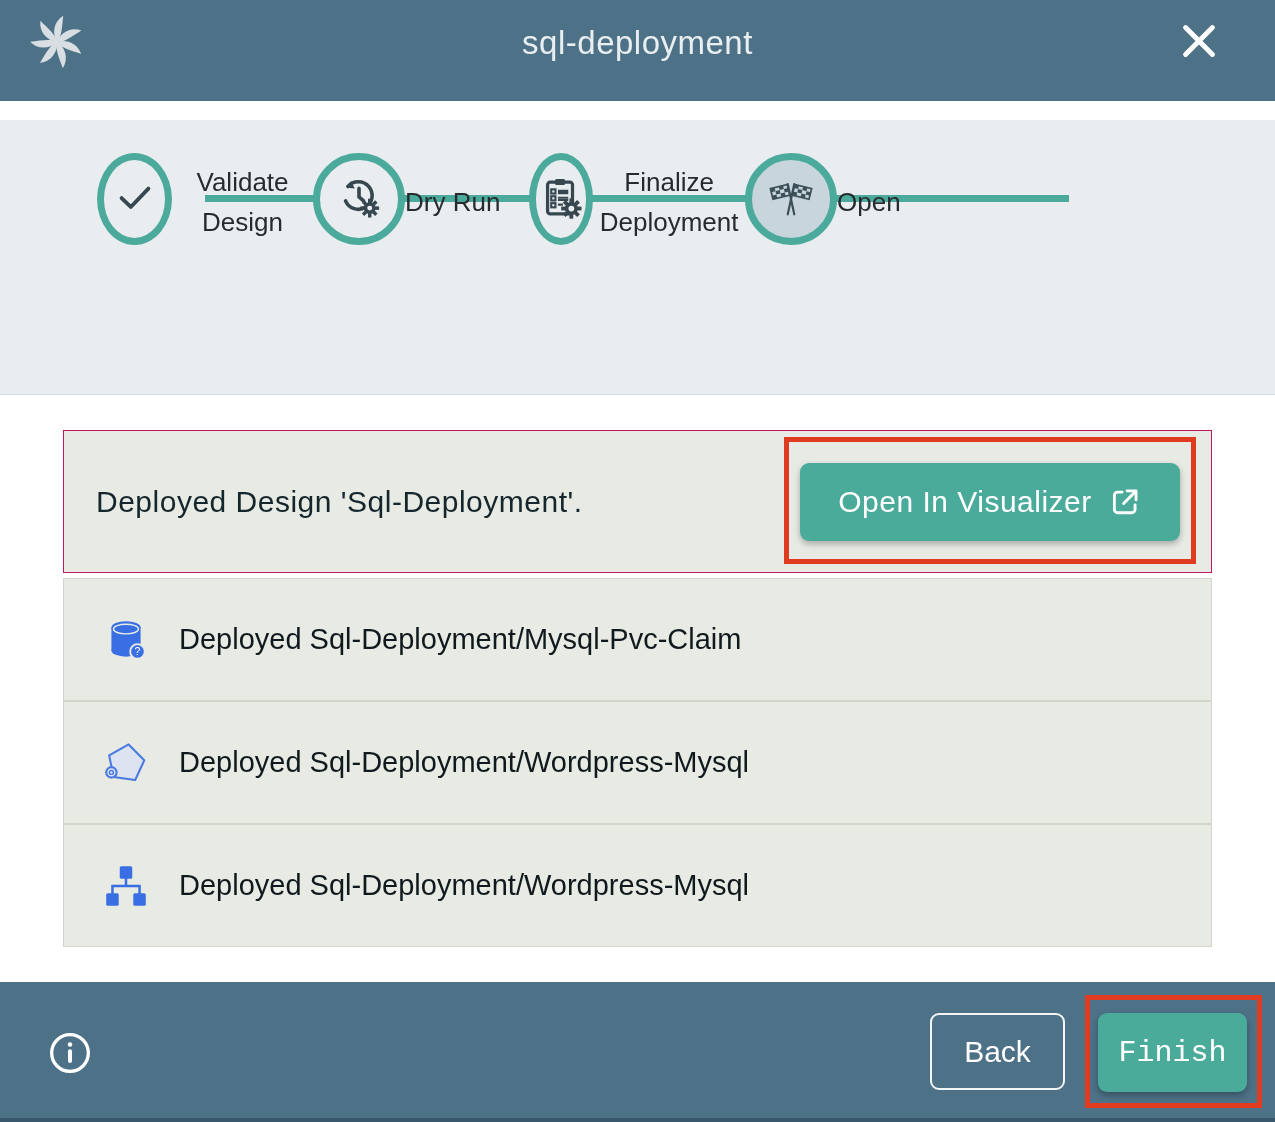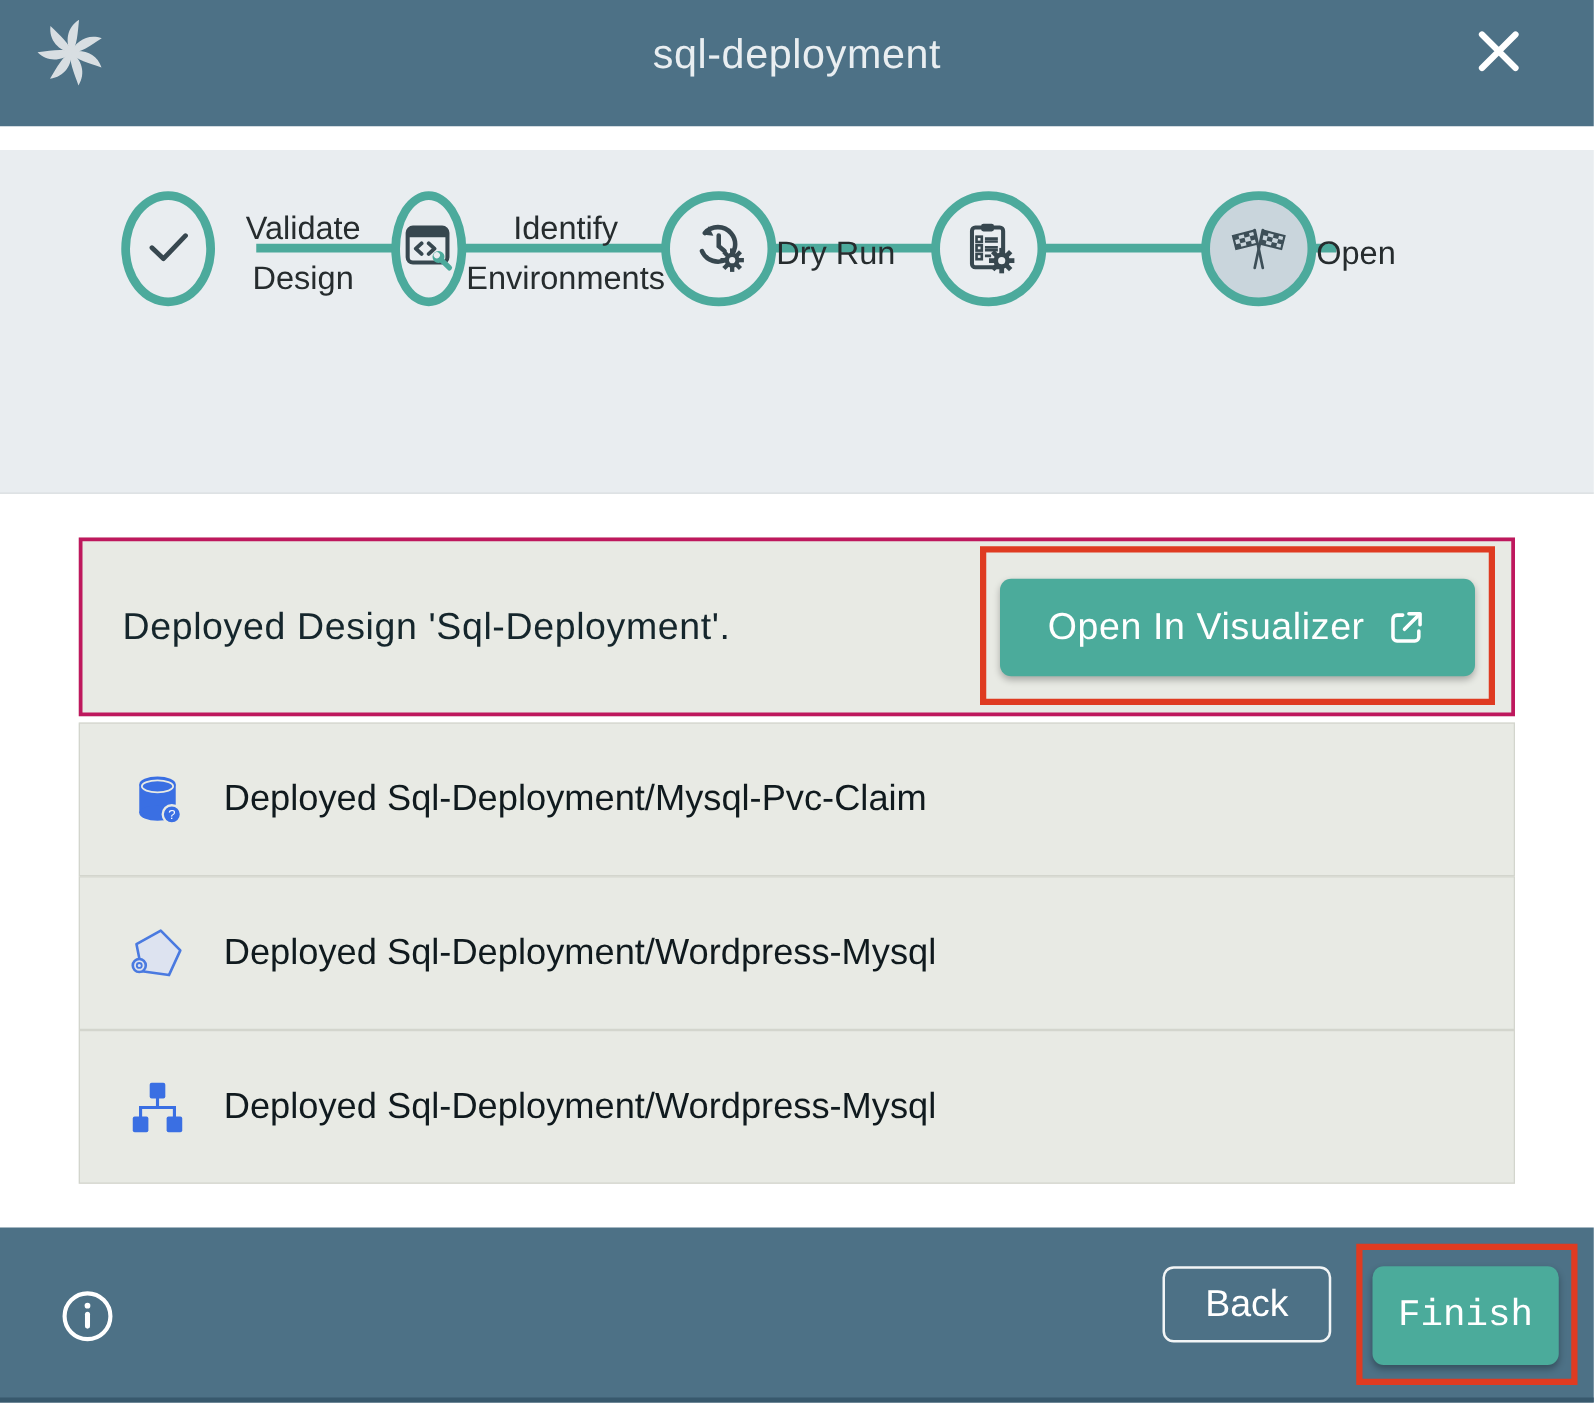--- a/index.html
+++ b/index.html
@@ -22,21 +22,21 @@
   .steps { position:absolute; left:97px; top:0; width:1080px; display:flex; }
   .step { width:216px; display:flex; flex-direction:row; align-items:center; }
   .circle { margin-top:33px; width:92px; height:92px; border-radius:50%;
             border:7px solid #4caa9c; background:#e9edf0;
             display:flex; align-items:center; justify-content:center; position:relative; z-index:2; }
   .step.active .circle { background:#c9d5dc; }
   .step-label { margin-top:39px; max-width:178px; text-align:center;
                 font-size:26px; line-height:40px; color:#262c2e; }
 
   
-  .row { position:absolute; left:63px; width:1149px; background:#e8eae4; border:3px solid #be185d; }
+  .row { position:absolute; left:63px; width:1149px; background:#e8eae4; border:1px solid #be185d; }
   .row-design { top:430px; height:143px; display:flex; align-items:center; }
   .design-msg { margin-left:32px; font-size:30px; color:#15262c; letter-spacing:.5px; }
   .viz-annotation { position:absolute; left:784px; top:437px; width:412px; height:127px;
                     border:5px solid #df3b21; z-index:5; pointer-events:none; }
   .viz-btn { position:absolute; left:800px; top:463px; width:380px; height:78px;
              background:#4bab9b; border:none; border-radius:9px; cursor:pointer;
              display:flex; align-items:center; justify-content:center; gap:16px;
              box-shadow:0 3px 6px rgba(0,0,0,.28); z-index:4; }
   .viz-btn span.lbl { font-size:30px; color:#fff; letter-spacing:.5px; }
 
@@ -44,21 +44,21 @@
   .list .item { height:123px; background:#e8eae4; border:1px solid #d3d5cd;
                 display:flex; align-items:center; }
   .item .item-icon { margin-left:37px; width:50px; height:50px; flex:0 0 50px; }
   .item .item-text { margin-left:28px; font-size:29px; color:#101a1e; }
 
   
   .ftr { position:absolute; left:0; top:982px; width:1275px; height:140px; background:#4d7186; }
   .ftr-edge { position:absolute; left:0; bottom:0; width:100%; height:4px; background:#38596d; }
   .info-btn { position:absolute; left:48px; top:1031px; width:44px; height:44px;
               background:none; border:none; cursor:pointer; }
-  .back-btn { position:absolute; left:930px; top:1013px; width:135px; height:61px;
+  .back-btn { position:absolute; left:930px; top:1013px; width:135px; height:77px;
               background:transparent; border:2px solid #f2f5f6; border-radius:9px;
               color:#fff; font-size:30px; font-family:"Liberation Sans",sans-serif; cursor:pointer; }
   .finish-btn { position:absolute; left:1098px; top:1013px; width:149px; height:79px;
                 background:#4bab9b; border:none; border-radius:9px; color:#fff;
                 font-size:30px; font-family:Liberation Mono, monospace; cursor:pointer;
                 box-shadow:0 3px 6px rgba(0,0,0,.3); }
   .finish-annotation { position:absolute; left:1085px; top:995px; width:177px; height:113px;
                        border:5px solid #df3b21; z-index:5; pointer-events:none; }
 </style>
 </head>
@@ -110,38 +110,20 @@
         <div class="circle">
           <span>
             <svg viewBox="0 0 24 24" width="46" height="46">
               <path d="M5 12.6 L9.8 17.2 L19 7.6" stroke="#37474f" stroke-width="2" fill="none" stroke-linecap="round" stroke-linejoin="round"></path>
             </svg>
           </span>
         </div>
         <div class="step-label">Validate Design</div>
       </div>
 
-      <div class="step">
-        <div class="circle">
-          <span>
-            <svg viewBox="0 0 24 24" width="46" height="46">
-              <rect x="3.2" y="4.2" width="16.6" height="14.6" rx="2.2" fill="none" stroke="#37474f" stroke-width="1.7"></rect>
-              <path d="M3.2 8.2 V6.4 a2.2 2.2 0 0 1 2.2 -2.2 h12.2 a2.2 2.2 0 0 1 2.2 2.2 v1.8 Z" fill="#37474f"></path>
-              <path d="M9 10.8 L6.6 13 L9 15.2" stroke="#37474f" stroke-width="1.6" fill="none" stroke-linecap="round" stroke-linejoin="round"></path>
-              <path d="M12 10.8 L14.4 13 L12 15.2" stroke="#37474f" stroke-width="1.6" fill="none" stroke-linecap="round" stroke-linejoin="round"></path>
-              <g transform="translate(17.2,17.6) rotate(45)">
-                <rect x="-0.5" y="-1.1" width="6.4" height="2.2" rx="1" fill="#4caa9c"></rect>
-                <circle cx="-1.6" cy="0" r="2.5" fill="#4caa9c"></circle>
-                <circle cx="-2.6" cy="0" r="1.3" fill="#e9edf0"></circle>
-              </g>
-            </svg>
-          </span>
-        </div>
-        <div class="step-label">Identify Environments</div>
-      </div>
 
       <div class="step">
         <div class="circle">
           <span>
             <svg viewBox="0 0 24 24" width="46" height="46">
               <path d="M6.2 6.5 A7.2 7.2 0 1 1 5 14" fill="none" stroke="#37474f" stroke-width="1.9" stroke-linecap="round"></path>
               <path d="M7.8 3.6 L5.9 7.2 L9.8 7.6 Z" fill="#37474f"></path>
               <path d="M12 7.5 V12 l2.4 2" fill="none" stroke="#37474f" stroke-width="1.9" stroke-linecap="round"></path>
               <g transform="translate(17.6,17.8)">
                 <g fill="#37474f">
@@ -185,20 +167,21 @@
                   <rect x="-1" y="-5.3" width="2" height="2.5" transform="rotate(45)"></rect>
                   <rect x="-1" y="2.8" width="2" height="2.5" transform="rotate(45)"></rect>
                   <rect x="-5.3" y="-1" width="2.5" height="2" transform="rotate(45)"></rect>
                   <rect x="2.8" y="-1" width="2.5" height="2" transform="rotate(45)"></rect>
                 </g>
                 <circle r="1.5" fill="#e9edf0"></circle>
               </g>
             </svg>
           </span>
         </div>
+        <div class="step-label">Finalize Deployment</div>
       </div>
 
       <div class="step active">
         <div class="circle">
           <span>
             <svg viewBox="0 0 48 48" width="52" height="52">
               <g stroke="#3d4f58" stroke-width="2" stroke-linecap="round">
                 <path d="M21 12 L27 40"></path>
                 <path d="M27 12 L21 40"></path>
               </g>

